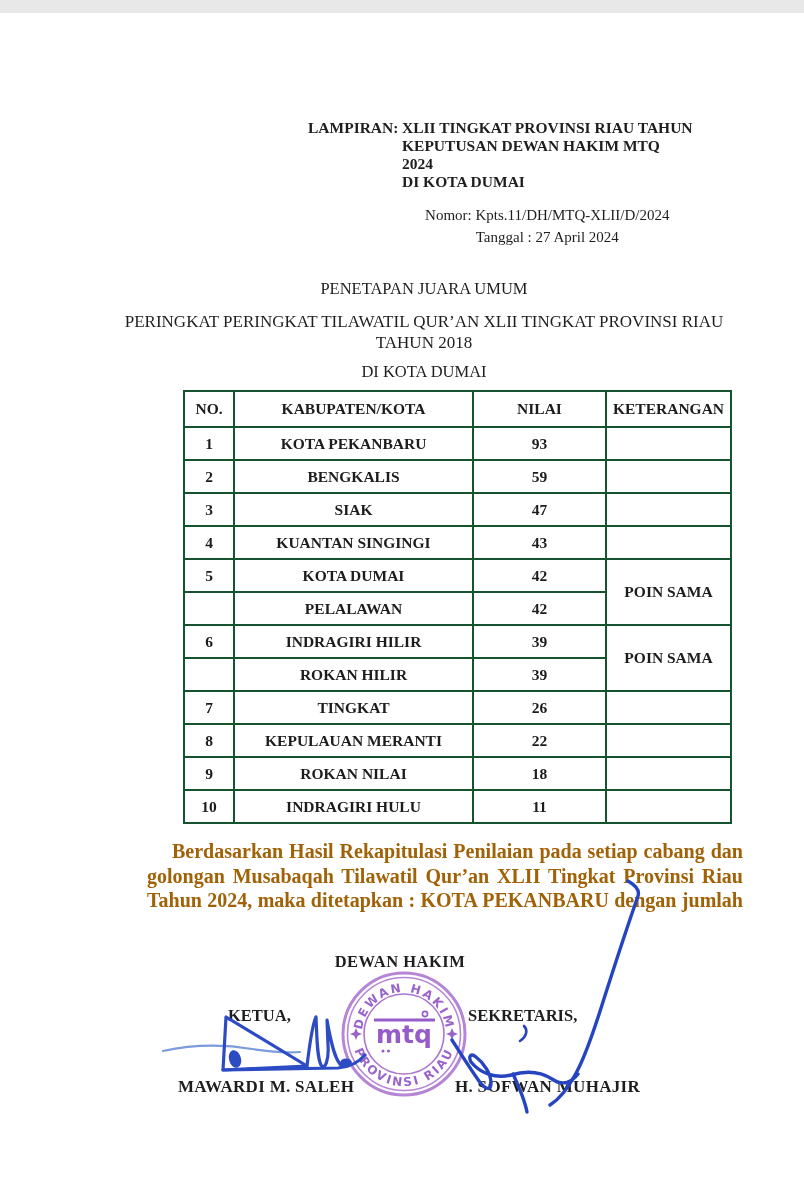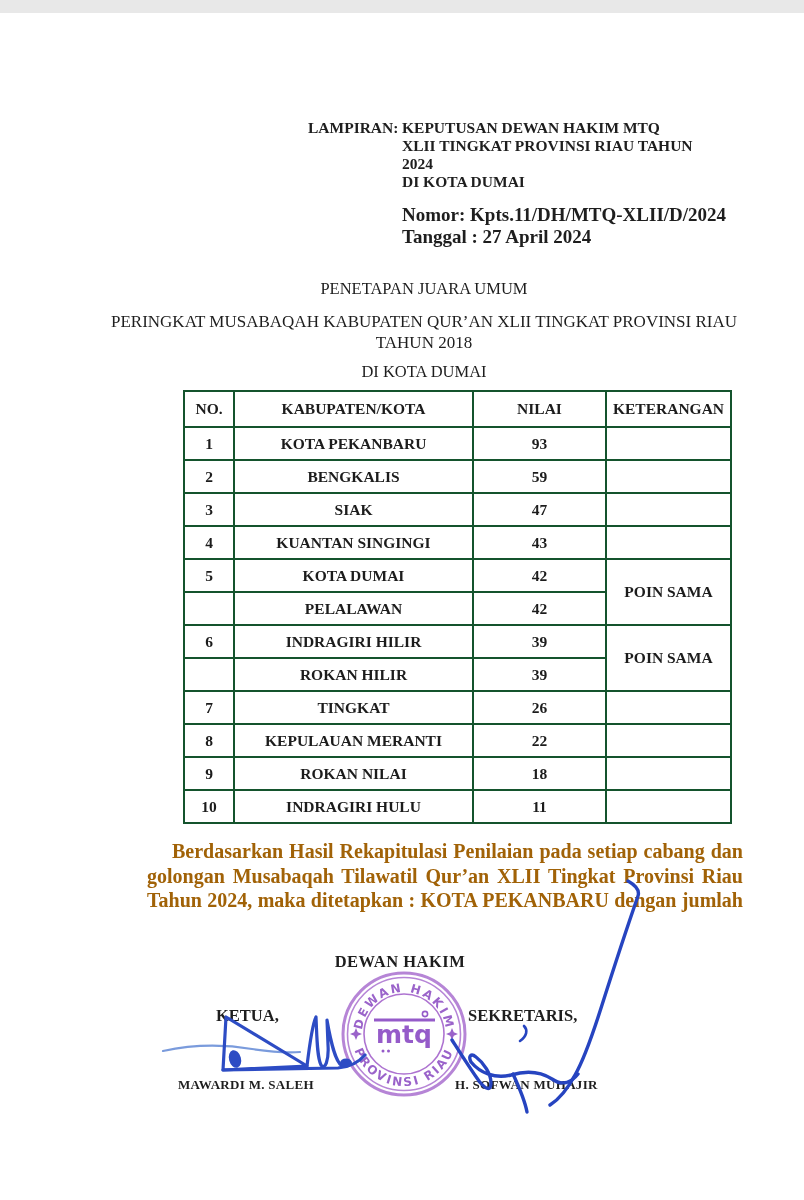--- a/index.html
+++ b/index.html
@@ -7,21 +7,21 @@
     position:relative;width:804px;height:1200px;margin:13px auto;
     background:#ffffff;overflow:hidden;
     font-family:"Liberation Serif","DejaVu Serif",serif;
     color:#1e1e1e;
   }
   
   .lampiran{position:absolute;left:308px;top:106px;}
   .lamp-row{display:flex;}
   .lamp-label{font-weight:bold;font-size:15.5px;line-height:18px;width:94px;flex:none;}
   .lamp-lines{font-size:15.5px;line-height:18px;font-weight:600;}
-  .nomor-block{margin-top:13px;margin-left:94px;font-size:19px;line-height:22px;font-weight:700;}
+  .nomor-block{margin-top:13px;margin-left:94px;font-size:15px;line-height:22px;font-weight:400;text-align:center;}
   
   .titles{position:absolute;left:104px;top:266px;width:640px;text-align:center;font-weight:normal;}
   .t1{font-size:16.5px;margin-bottom:12px;}
   .t2{font-size:17px;line-height:21px;}
   .t3{font-size:17px;line-height:21px;}
   .t4{font-size:16.5px;margin-top:9px;}
   
   table.score{
     position:absolute;left:183px;top:377px;border-collapse:collapse;
     font-weight:bold;font-size:15.5px;color:#1c1c1c;
@@ -32,53 +32,53 @@
   td.region{text-align:left;padding-left:11px;}
   .col-no{width:50px;}.col-region{width:239px;}.col-nilai{width:133px;}.col-ket{width:125px;}
   
   .paragraph{position:absolute;left:147px;top:826px;width:596px;
     font-size:20px;font-weight:bold;line-height:24.5px;color:#a16207;}
   .pline{text-align:justify;text-align-last:justify;}
   .pline.first{text-indent:25px;}
   
   .sig-label{position:absolute;font-weight:bold;font-size:16.5px;white-space:nowrap;}
   .dewan{left:332px;top:939px;width:136px;text-align:center;letter-spacing:0.5px;}
-  .ketua-l{left:216px;top:993px;font-family:Liberation Serif, serif;}
+  .ketua-l{left:228px;top:993px;font-family:Liberation Serif, serif;}
   .sek-l{left:468px;top:993px;}
-  .name{position:absolute;font-weight:bold;font-size:13px;white-space:nowrap;letter-spacing:0.3px;}
+  .name{position:absolute;font-weight:bold;font-size:17px;white-space:nowrap;letter-spacing:0.3px;}
   .ketua-n{left:178px;top:1064px;}
   .sek-n{left:455px;top:1064px;}
   
   .stamp-svg{position:absolute;left:334px;top:951px;width:140px;height:140px;opacity:0.92;}
   .sig-svg{position:absolute;left:0;top:0;width:804px;height:1200px;pointer-events:none;}
 </style>
 </head>
 <body>
 
 <div class="page">
 
   <div class="lampiran">
     <div class="lamp-row">
       <span class="lamp-label">LAMPIRAN:</span>
       <div class="lamp-lines">
+        <div>XLII TINGKAT PROVINSI RIAU TAHUN</div>
         <div>KEPUTUSAN DEWAN HAKIM MTQ</div>
-        <div>XLII TINGKAT PROVINSI RIAU TAHUN</div>
         <div>2024</div>
         <div>DI KOTA DUMAI</div>
       </div>
     </div>
     <div class="nomor-block">
       <div>Nomor: Kpts.11/DH/MTQ-XLII/D/2024</div>
       <div>Tanggal : 27 April 2024</div>
     </div>
   </div>
 
   <div class="titles">
     <div class="t1">PENETAPAN JUARA UMUM</div>
-    <div class="t2">PERINGKAT MUSABAQAH KABUPATEN QUR’AN XLII TINGKAT PROVINSI RIAU</div>
+    <div class="t2">PERINGKAT PERINGKAT TILAWATIL QUR’AN XLII TINGKAT PROVINSI RIAU</div>
     <div class="t3">TAHUN 2018</div>
     <div class="t4">DI KOTA DUMAI</div>
   </div>
 
   <table class="score">
     <colgroup>
         <col class="col-no">
         <col class="col-region">
         <col class="col-nilai">
         <col class="col-ket">

